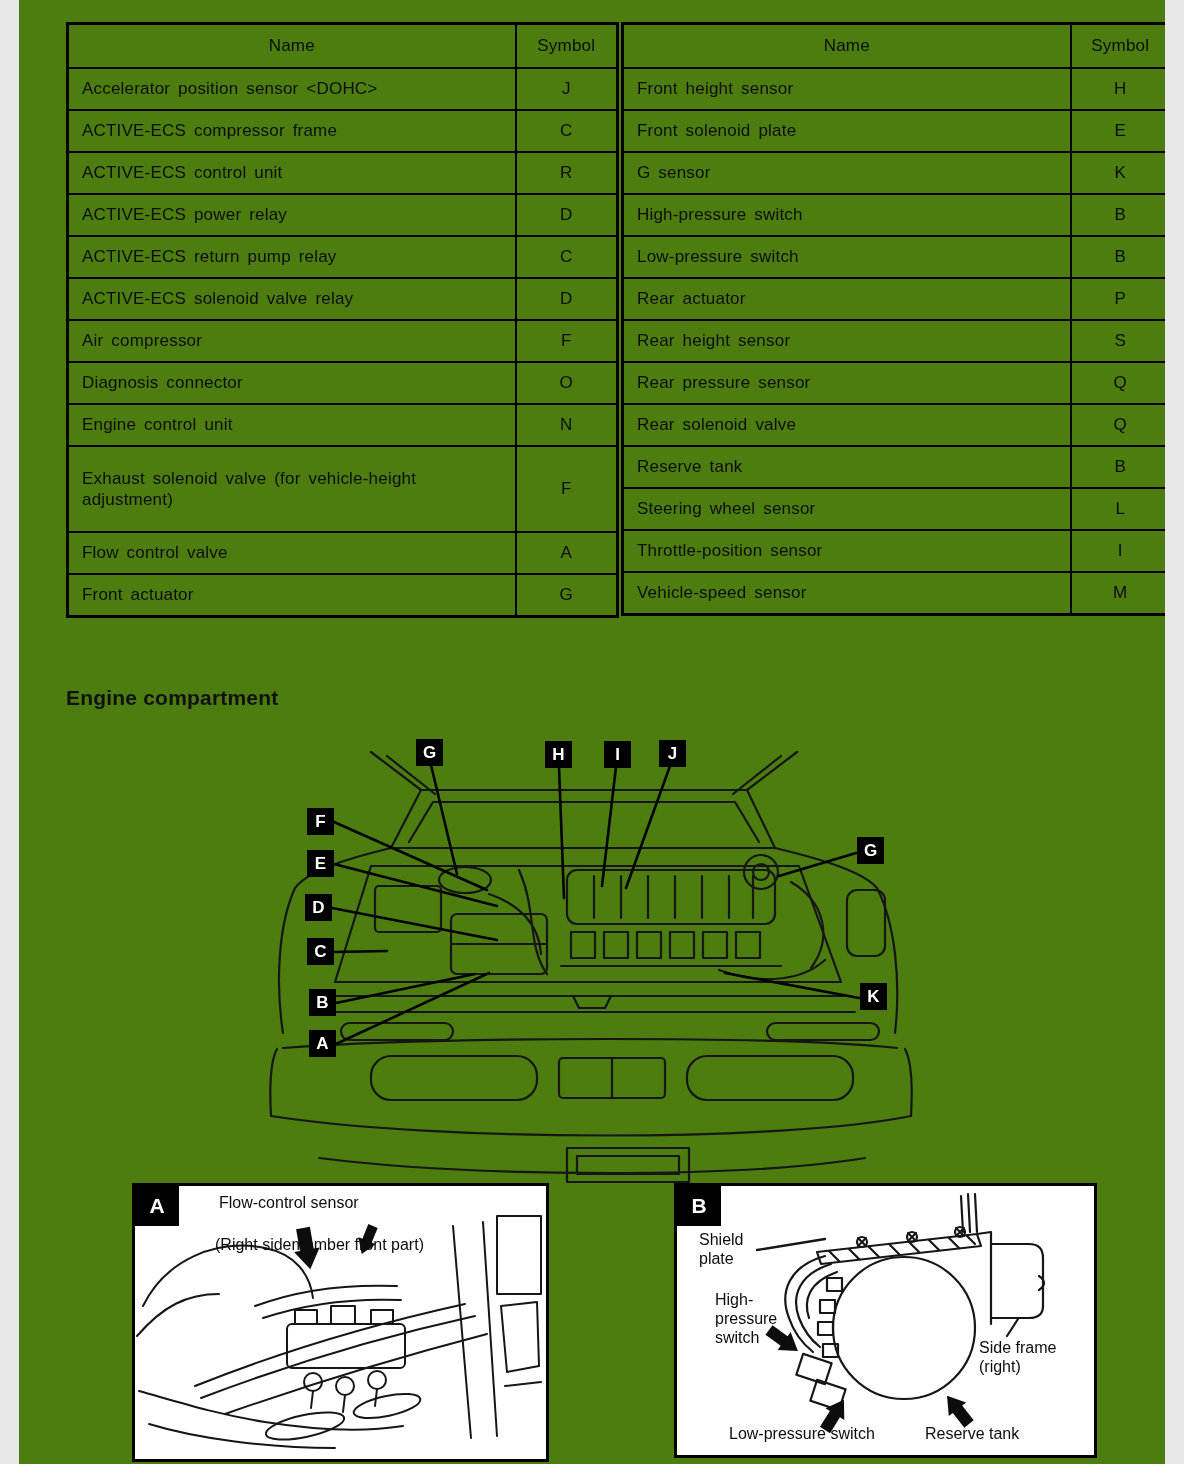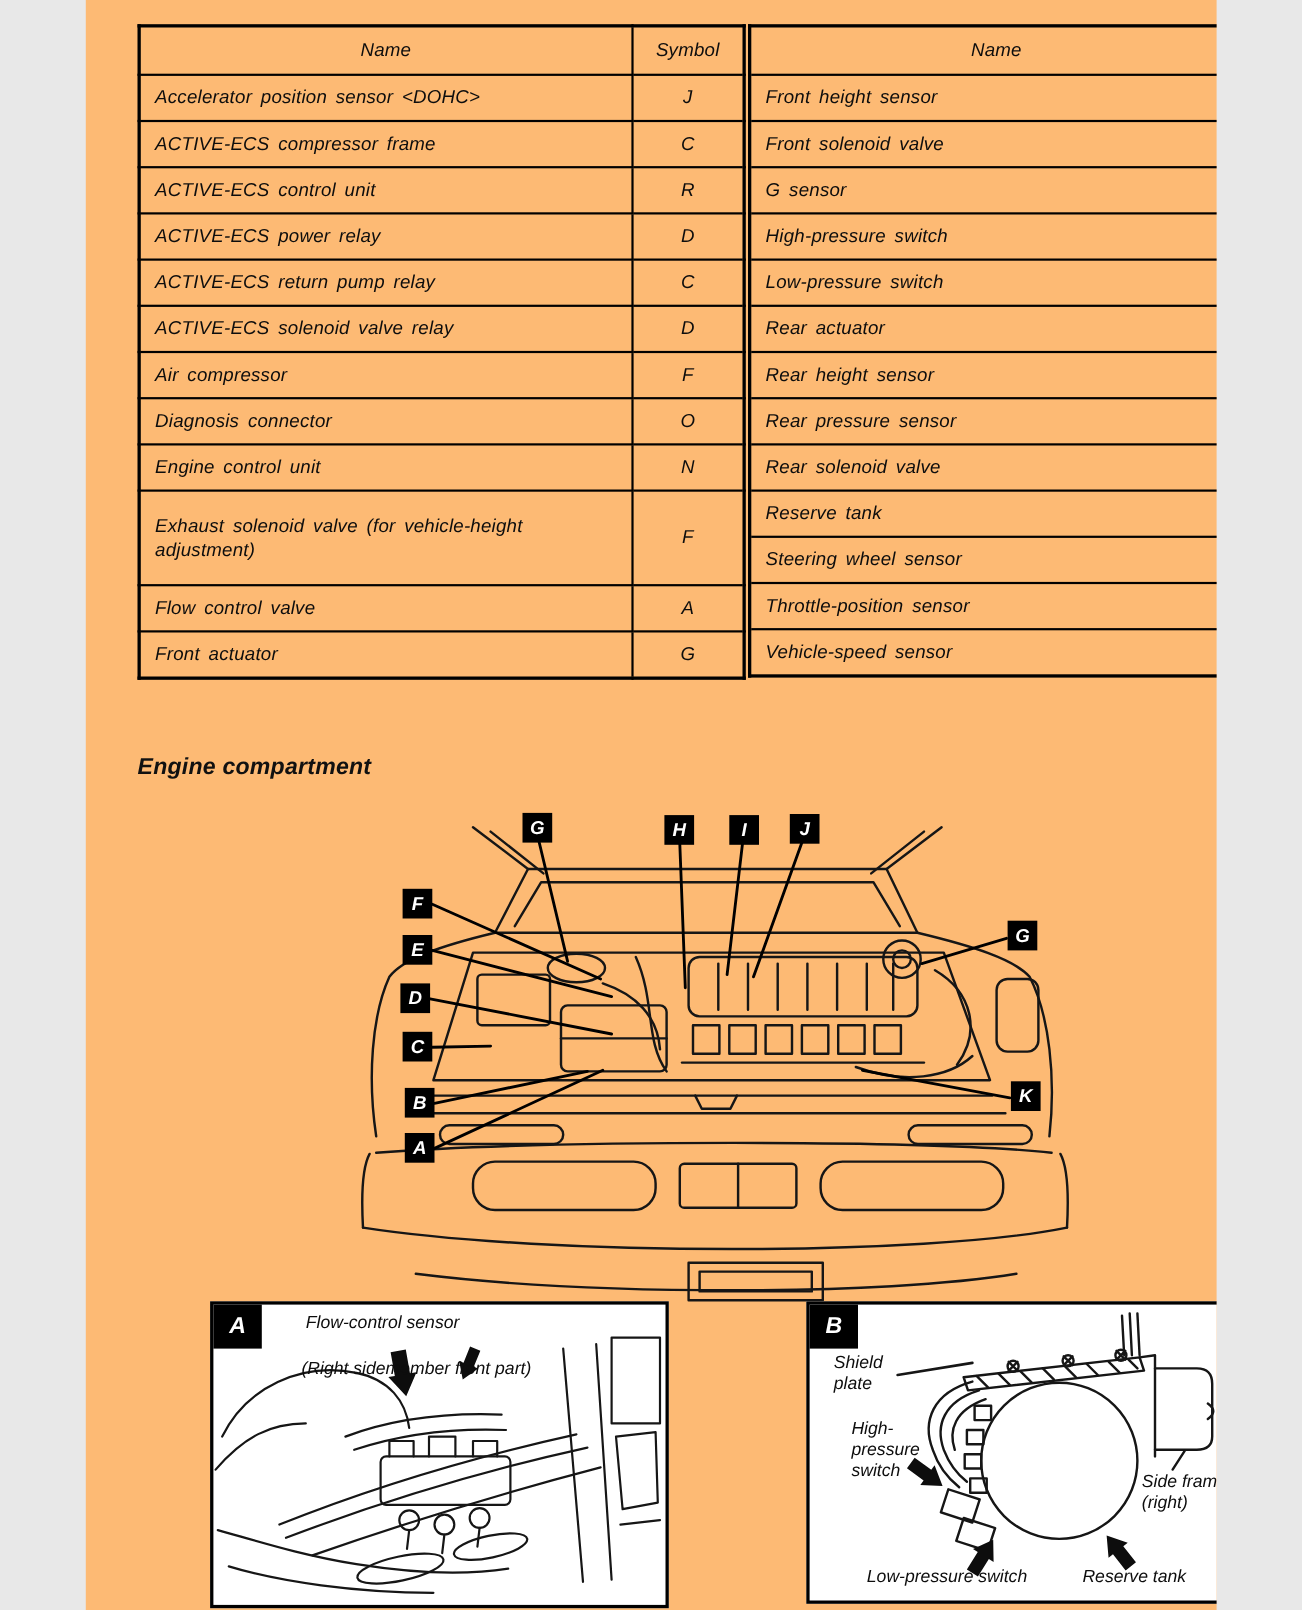--- a/index.html
+++ b/index.html
@@ -1,21 +1,20 @@
 <!DOCTYPE html>
 <html><head>
 <meta charset="utf-8">
 <style>
   html,body { margin:0; padding:0; background:#e8e8e8; }
   .page {
-    position:relative; width:1028px; height:1464px; margin:0 auto;
-    background:#fdba74; color:#111;
+    position:relative; width:1146px; height:1464px; margin:0 auto;
+    background:#4d7c0f; color:#111;
     font-family:"Liberation Sans", sans-serif;
     overflow:hidden;
-    font-style:italic;
   }
   
   table.comp {
     position:absolute; border-collapse:collapse; table-layout:fixed;
     border:3px solid #000;
   }
   table.comp th, table.comp td {
     border:2.5px solid #000;
     font-size:17px; letter-spacing:.2px; word-spacing:3px;
     color:#0d0d0d; vertical-align:middle;
@@ -129,21 +128,21 @@
         <th>Name</th>
         <th>Symbol</th>
       </tr>
     </thead>
     <tbody>
       <tr class="r">
           <td class="name">Front height sensor</td>
           <td class="sym">H</td>
         </tr>
       <tr class="r">
-          <td class="name">Front solenoid valve</td>
+          <td class="name">Front solenoid plate</td>
           <td class="sym">E</td>
         </tr>
       <tr class="r">
           <td class="name">G sensor</td>
           <td class="sym">K</td>
         </tr>
       <tr class="r">
           <td class="name">High-pressure switch</td>
           <td class="sym">B</td>
         </tr>

